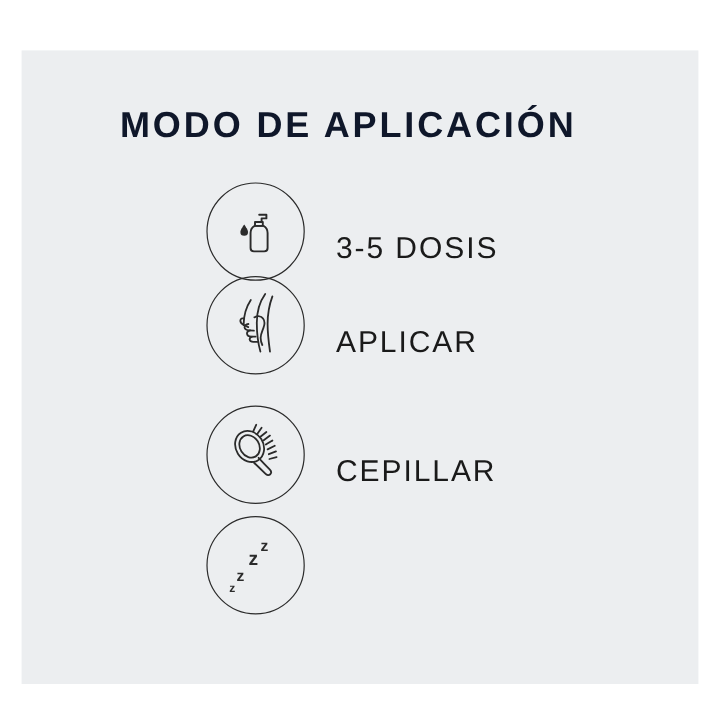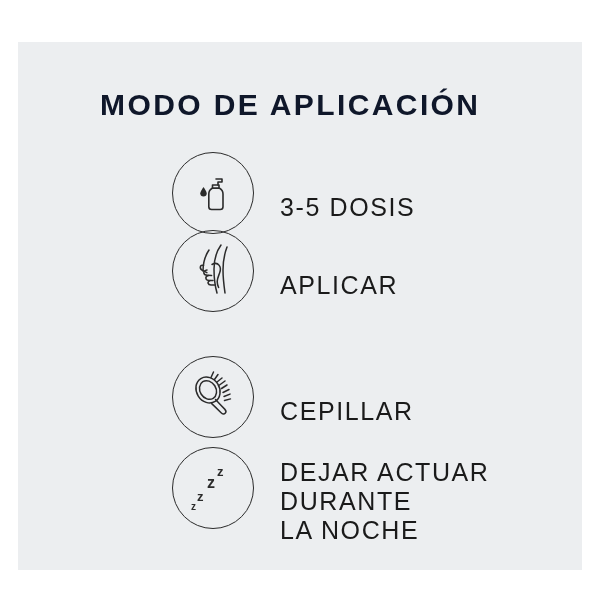--- a/index.html
+++ b/index.html
@@ -32,21 +32,21 @@
     white-space: nowrap;
   }
   .step {
     position: absolute;
     left: 172px;
     display: flex;
     align-items: center;
   }
   .step-1 { top: 152px; }
   .step-2 { top: 230px; }
-  .step-3 { top: 356px; justify-content: center; }
+  .step-3 { top: 338px; justify-content: center; }
   .step-4 { top: 430px; }
 
   .icon-circle {
     width: 82px;
     height: 82px;
     border: 1.6px solid #2b2b2b;
     border-radius: 50%;
     box-sizing: border-box;
     display: flex;
     align-items: center;
@@ -132,16 +132,13 @@
   <div class="icon-circle">
     <svg width="58" height="58" viewBox="0 0 58 58" aria-hidden="true">
       <g fill="#2b2b2b" font-family="Liberation Sans, sans-serif" font-weight="bold">
         <text x="33" y="17" font-size="13">z</text>
         <text x="23" y="29" font-size="16">z</text>
         <text x="13" y="42" font-size="13">z</text>
         <text x="7" y="51" font-size="10">z</text>
       </g>
     </svg>
   </div>
-  <div class="step-label">DEJAR ACTUAR
-DURANTE
-LA NOCHE</div>
 </div>
 
 </body></html>

